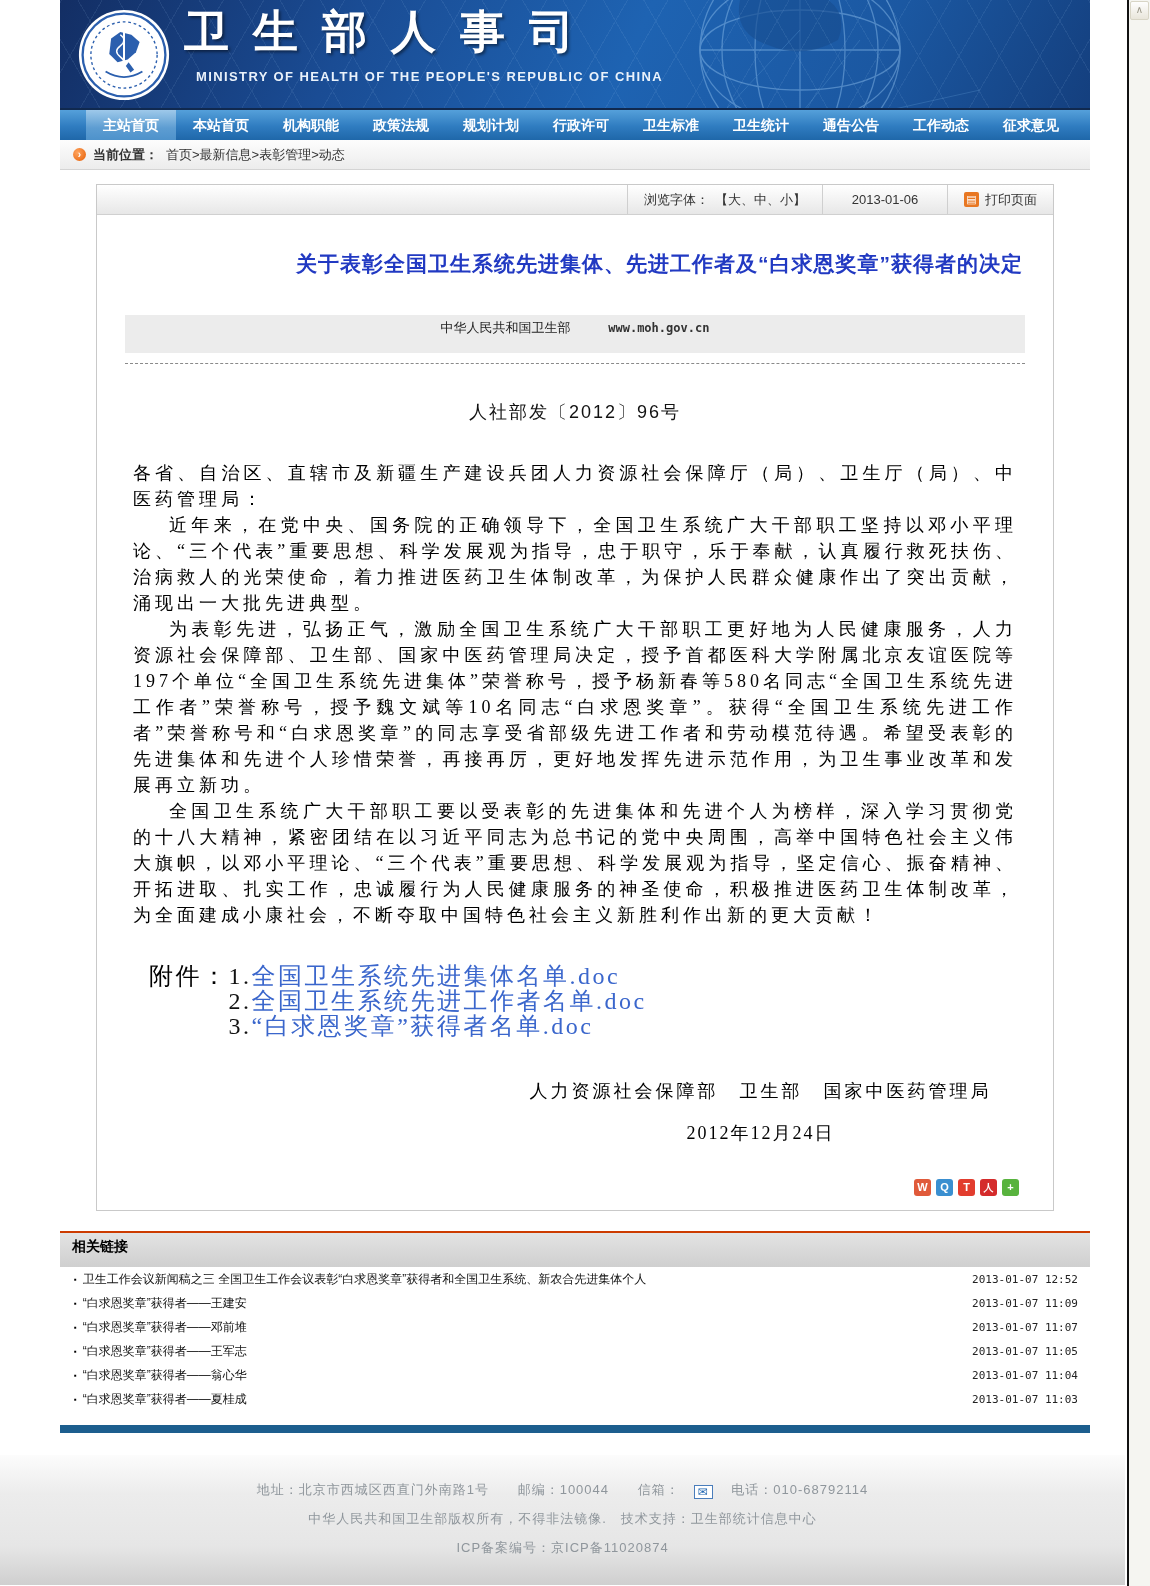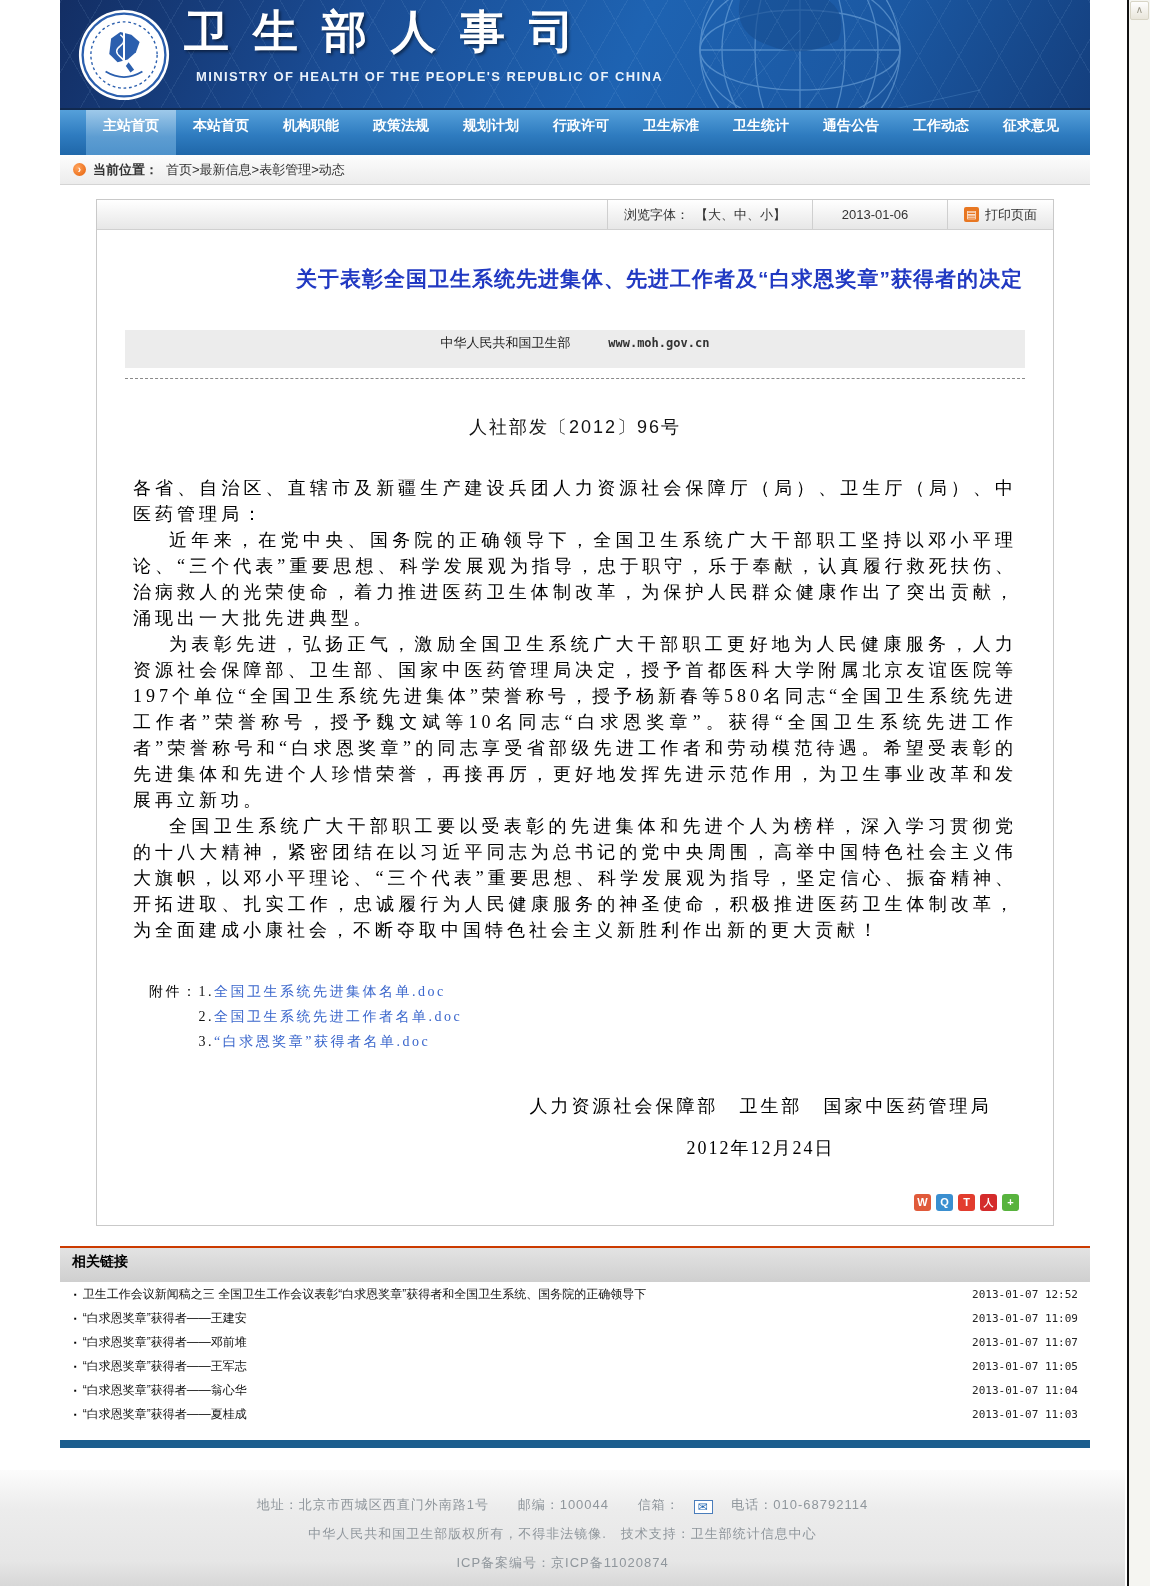--- a/index.html
+++ b/index.html
@@ -26,21 +26,21 @@
       repeating-linear-gradient(-60deg, transparent 0 34px, #9cc4ec 34px 35px); }
   .globe { position:absolute; right:110px; top:-60px; opacity:.45; }
   .logo { position:absolute; left:18px; top:9px; width:92px; height:92px; z-index:2; }
   .site-title { position:absolute; left:124px; top:2px; z-index:2; color:#fff;
     font-size:45px; font-weight:bold; letter-spacing:24px; white-space:nowrap;
     text-shadow:2px 2px 3px rgba(0,0,0,.45); }
   .site-subtitle { position:absolute; left:136px; top:69px; z-index:2; color:#eaf2fb;
     font-size:13px; font-weight:bold; letter-spacing:1.4px; white-space:nowrap; }
 
   
-  .main-nav { display:flex; height:45px; padding-left:26px;
+  .main-nav { display:flex; height:30px; padding-left:26px;
     background:linear-gradient(#55a0da,#2f7cc0 55%,#1f67a9); }
   .nav-item { display:block; color:#fff; font-size:14px; font-weight:bold;
     line-height:30px; padding:0 17px; text-decoration:none; white-space:nowrap; cursor:pointer; }
   .nav-item.active { background:linear-gradient(#9ec9ea,#5d9dd2 60%,#4e92cb); }
 
   
   .breadcrumb { display:flex; align-items:center; height:30px; padding-left:13px;
     background:linear-gradient(#fdfdfd,#ececec); border-bottom:1px solid #d4d4d4;
     font-size:13px; color:#333; }
   .crumb-icon { width:13px; height:13px; margin-right:7px; border-radius:50%;
@@ -49,21 +49,21 @@
   .crumb-icon::before { content:"›"; }
   .breadcrumb b { margin-right:8px; }
   .crumb-path { color:#333; text-decoration:none; cursor:pointer; }
 
   
   .main-panel { background:#fff; padding:14px 0 12px; }
   .article-box { width:958px; margin:0 auto; border:1px solid #c9c9c9; background:#fff; }
   .toolbar { display:flex; justify-content:flex-end; height:30px; align-items:stretch;
     background:linear-gradient(#ffffff,#e7e7e7); border-bottom:1px solid #d0d0d0;
     font-size:13px; color:#333; }
-  .toolbar .cell { display:flex; align-items:center; padding:0 16px; border-left:1px solid #cfcfcf;margin-left:10px; }
+  .toolbar .cell { display:flex; align-items:center; padding:0 16px; border-left:1px solid #cfcfcf; }
   .toolbar .cell.date { min-width:125px; justify-content:center; }
   .toolbar a { color:#333; text-decoration:none; cursor:pointer; }
   .font-opts { margin-left:6px; }
   .print-icon { display:inline-block; width:15px; height:15px; margin-right:6px; border-radius:2px;
     background:#e87722; color:#fff; font-size:11px; line-height:15px; text-align:center; }
   .print-icon::before { content:"▤"; }
 
   .article-title { margin:34px 30px 0; text-align:right; color:#2139c2;
     font-size:21px; font-weight:bold; line-height:30px; letter-spacing:1px; }
   .source-bar { margin:36px 28px 0; height:38px; line-height:26px; background:#ececec;
@@ -71,21 +71,21 @@
   .src-url { margin-left:34px; font-family:"DejaVu Sans Mono", monospace; font-weight:bold; color:#333; font-size:12px; }
   .dashed { margin:10px 28px 0; border-top:1px dashed #8a8a8a; }
   .doc-number { margin-top:36px; text-align:center; font-size:18px; letter-spacing:2px; color:#111;
     font-family:Liberation Sans, sans-serif; }
 
   .body { margin:36px 36px 0; font-size:18px; line-height:26px; letter-spacing:4px;
     text-align:justify; color:#000; font-family:"Liberation Serif", serif; }
   .body p { text-indent:2em; }
   .body p.salutation { text-indent:0; }
 
-  .attachments { display:flex; margin:36px 0 14px 52px; font-size:14px; line-height:25px;
+  .attachments { display:flex; margin:36px 0 14px 52px; font-size:24px; line-height:25px;
     letter-spacing:2.5px; font-family:"Liberation Serif", serif; }
   .att-label { white-space:nowrap; }
   .att-row { display:flex; }
   .att-num { color:#111; }
   .att-link { color:#3a66cc; text-decoration:none; cursor:pointer; }
 
   .sign-block { width:545px; margin:40px 20px 0 auto; text-align:center;
     font-size:18px; letter-spacing:3px; color:#000; font-family:"Liberation Serif", serif; }
   .sign-date { margin-top:18px; letter-spacing:2px; }
 
@@ -247,21 +247,21 @@
             <span class="share s-qzone"></span>
             <span class="share s-taobao"></span>
             <span class="share s-renren"></span>
             <span class="share s-more"></span>
           </div>
         </div>
 
         <section class="related">
           <div class="related-head">相关链接</div>
           <div class="rel-row">
-            <a class="rel-text">卫生工作会议新闻稿之三 全国卫生工作会议表彰“白求恩奖章”获得者和全国卫生系统、国务院的正确领导下</a>
+            <a class="rel-text">卫生工作会议新闻稿之三 全国卫生工作会议表彰“白求恩奖章”获得者和全国卫生系统、新农合先进集体个人</a>
             <span class="rel-time">2013-01-07 12:52</span>
           </div>
           <div class="rel-row">
             <a class="rel-text">“白求恩奖章”获得者——王建安</a>
             <span class="rel-time">2013-01-07 11:09</span>
           </div>
           <div class="rel-row">
             <a class="rel-text">“白求恩奖章”获得者——邓前堆</a>
             <span class="rel-time">2013-01-07 11:07</span>
           </div>

